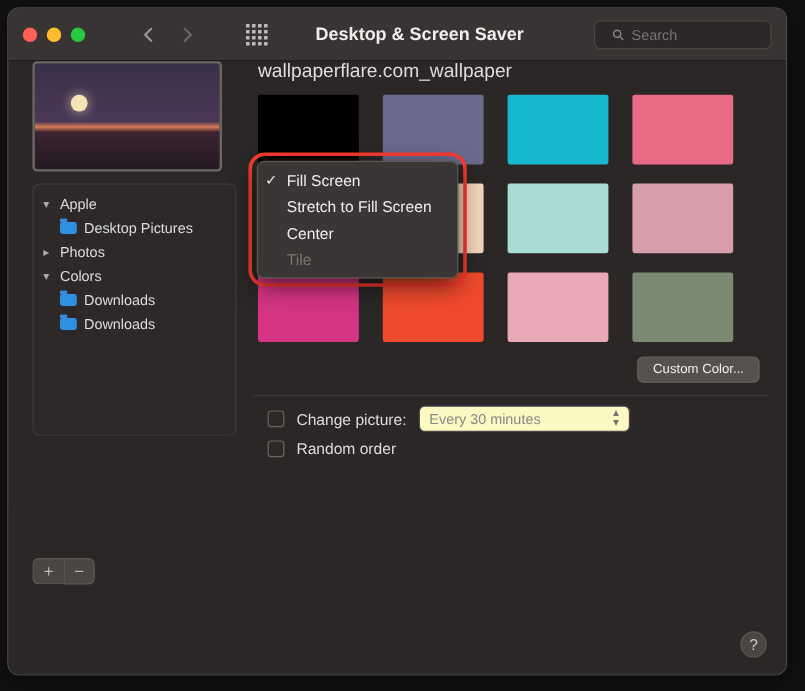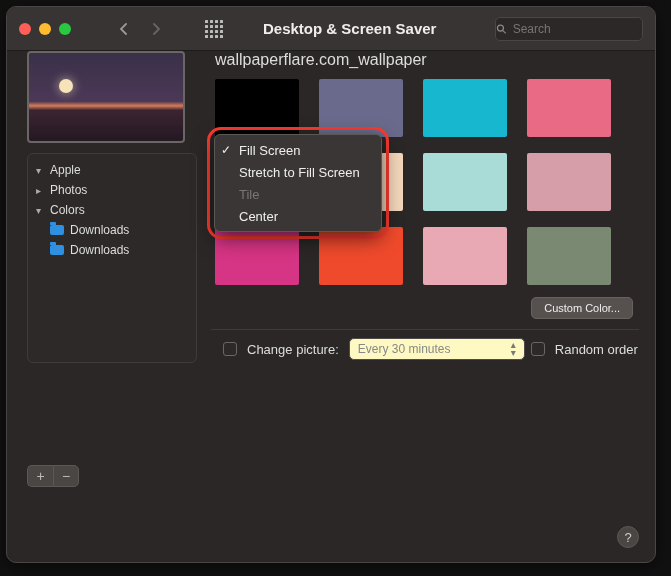--- a/index.html
+++ b/index.html
@@ -9,21 +9,21 @@
   .traffic { display: flex; gap: 8px; }
   .dot { width: 12px; height: 12px; border-radius: 50%; }
   .red { background: #ff5f57; }
   .yellow { background: #febc2e; }
   .green { background: #28c840; }
   .navbtns { display: flex; gap: 2px; margin-left: 14px; }
   .navbtn { width: 30px; height: 24px; background: transparent; border: none; color: #888; display: flex; align-items: center; justify-content: center; border-radius: 5px; cursor: pointer; }
   .apps-icon { width: 22px; height: 22px; margin-left: 8px; display: grid; grid-template-columns: repeat(4,3px); grid-template-rows: repeat(4,3px); gap: 2px; align-content: center; justify-content: center; cursor: pointer; }
   .apps-icon span { background: #bbb; border-radius: .5px;}
   .title { margin-left: 14px; font-weight: 600; color: #f0eeed; font-size: 15px; }
-  .search { margin-left: auto; width: 148px; height: 24px; background: #2b2827; border: 1px solid #4a4644; border-radius: 5px; display: flex; align-items: center; padding: 0 0; gap: 6px; color: #888; }
+  .search { margin-left: auto; width: 148px; height: 24px; background: #2b2827; border: 1px solid #4a4644; border-radius: 5px; display: flex; align-items: center; padding: 0 14px; gap: 6px; color: #888; }
   .search input { background: transparent; border: none; outline: none; color: #ddd; width: 100%; font-size: 12px; }
   .tabs { display: flex; justify-content: center; padding: 12px 0 10px; gap: 0; }
   .tab { min-width: 92px; height: 22px; border: 1px solid #5c5856; display: flex; align-items: center; justify-content: center; font-size: 12px; color: #ddd; cursor: pointer; background: #3a3635; }
   .tab.active { background: #6a6664; color: #fff; }
   .tab:first-child { border-radius: 5px 0 0 5px; border-right: none; }
   .tab:last-child { border-radius: 0 5px 5px 0; }
   .content { display: flex; padding: 0 16px 0 20px; gap: 14px; position: relative; height: 450px; }
   .leftcol { width: 170px; display: flex; flex-direction: column; gap: 10px; }
   .preview { width: 158px; height: 92px; border: 2px solid #6a6664; border-radius: 4px; background: linear-gradient(#3a3048 0%, #4b3857 55%, #d77b54 60%, #3b2430 65%, #241823 100%); position: relative; overflow: hidden; }
   .preview::after{ content:""; position:absolute; left:30px; top:26px; width:14px; height:14px; border-radius:50%; background:#f6e3b8; box-shadow: 0 0 8px 2px rgba(246,227,184,.4);}
@@ -39,21 +39,21 @@
   .sqbtn { width:26px; height:22px; background:#4a4644; border:1px solid #5c5856; display:flex; align-items:center; justify-content:center; color:#bbb; cursor:pointer; font-size:14px; }
   .sqbtn:first-child{border-radius:5px 0 0 5px; border-right:none;}
   .sqbtn:last-child{border-radius:0 5px 5px 0;}
   .rightcol { flex:1; display:flex; flex-direction:column; position:relative; }
   .wallpaper-name { color:#ddd; font-size:16px; margin-left: 4px; margin-bottom: 2px;}
   .swatch-grid { display:grid; grid-template-columns: repeat(4, 84px); grid-auto-rows: 58px; gap: 16px 20px; padding: 8px 4px 10px; }
   .swatch { border-radius:2px; cursor:pointer; }
   .custom-row { display:flex; justify-content:flex-end; padding-right:6px; margin-top: 2px; }
   .btn { height:22px; padding:0 12px; background:#56514f; border:1px solid #68625f; border-radius:5px; color:#eee; font-size:11px; display:flex; align-items:center; cursor:pointer;}
   .divider { height:1px; background:#3f3b3a; margin:10px 0 8px; }
-  .bottom { display:flex; gap:6px; padding-left: 12px;}
+  .bottom { display:flex; flex-direction:column; gap:6px; padding-left: 12px;}
   .row { display:flex; align-items:center; gap:10px; }
   .checkbox { width:14px; height:14px; border:1px solid #6a6664; border-radius:3px; background:#2c2928; cursor:pointer;}
   .select { width: 176px; height:22px; background:#fef9c3; border:1px solid #4f4b49; border-radius:5px; color:#888; font-size:12px; padding:0 8px; display:flex; align-items:center; justify-content:space-between;}
   .help { position:absolute; right:16px; bottom:14px; width:22px; height:22px; border-radius:50%; background:#4a4644; border:1px solid #5c5856; color:#ccc; display:flex; align-items:center; justify-content:center; cursor:pointer; font-size:13px;}
   
   .popup-frame { position:absolute; left:200px; top:120px; width:182px; border:3px solid #ff3b30; border-radius:14px; padding:4px; background:transparent; z-index:50;}
   .popup { background:#3a3635; border:1px solid #5c5856; border-radius:6px; padding:4px 0; box-shadow: 0 6px 20px rgba(0,0,0,.6); }
   .popup-item { height:22px; display:flex; align-items:center; padding:0 10px 0 24px; font-size:13px; color:#eee; cursor:pointer; position:relative;}
   .popup-item .check { position:absolute; left:6px; font-size:12px;}
   .popup-item.sel { background:#0a63d6; color:#fff;}
@@ -110,20 +110,24 @@
   </div>
 
 
   <div class="content">
     <div class="leftcol">
       <div class="preview"></div>
       <div class="tree">
         <div class="tree-item">
             <span class="disclosure">▾</span>
             <span>Apple</span>
+          </div>
+        <div class="tree-item depth1">
+            <span class="folder-icon"></span>
+            <span>Desktop Pictures</span>
           </div>
         <div class="tree-item">
             <span class="disclosure">▸</span>
             <span>Photos</span>
           </div>
         <div class="tree-item">
             <span class="disclosure">▾</span>
             <span>Colors</span>
           </div>
         <div class="tree-item depth1">
@@ -182,22 +186,22 @@
 
   <div class="popup-frame">
     <div class="popup">
       <div class="popup-item">
           <span class="check">✓</span>
           <span>Fill Screen</span>
         </div>
       <div class="popup-item">
           <span>Stretch to Fill Screen</span>
         </div>
+      <div class="popup-item">
+          <span>Center</span>
+        </div>
       <div class="popup-item disabled">
           <span>Tile</span>
         </div>
-      <div class="popup-item">
-          <span>Center</span>
-        </div>
     </div>
   </div>
 
 </div>
 
 </body></html>

